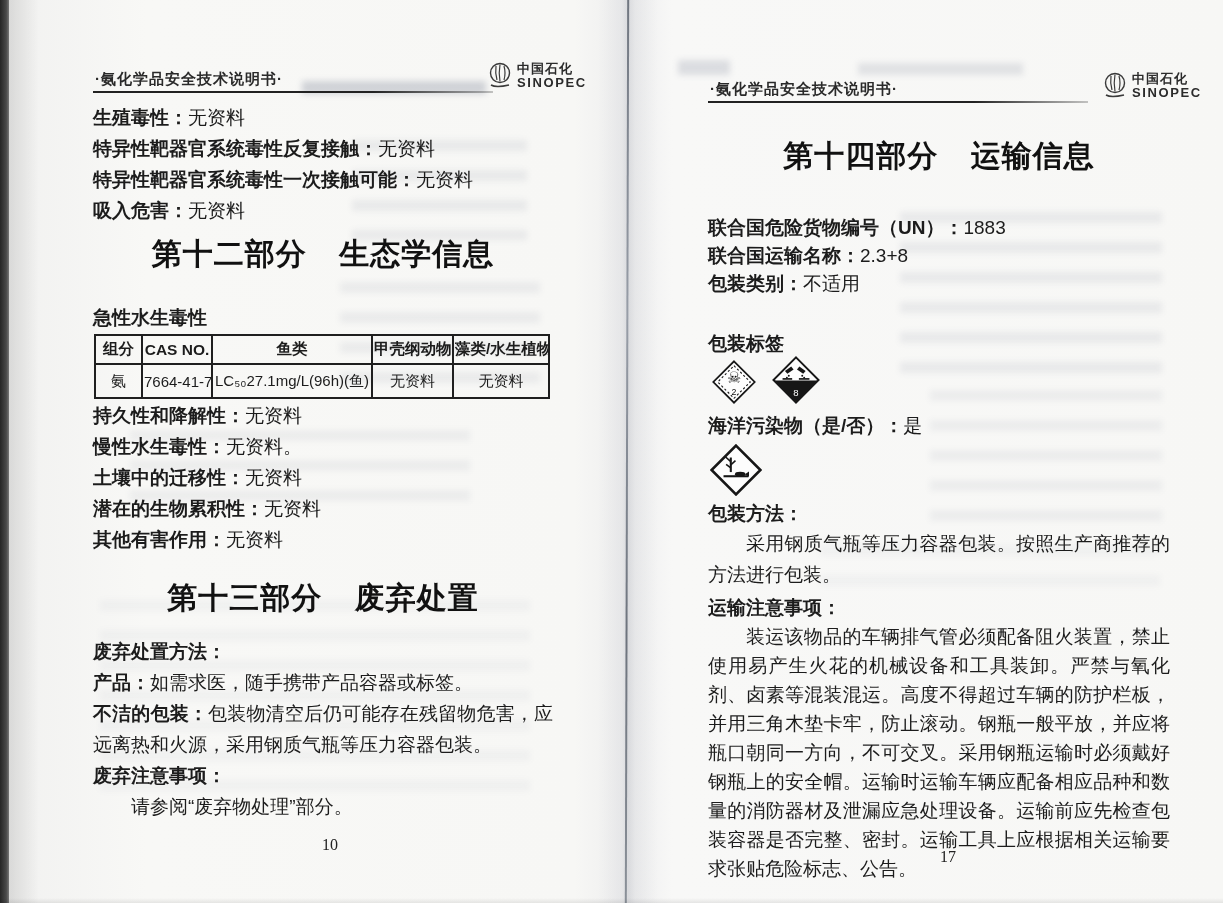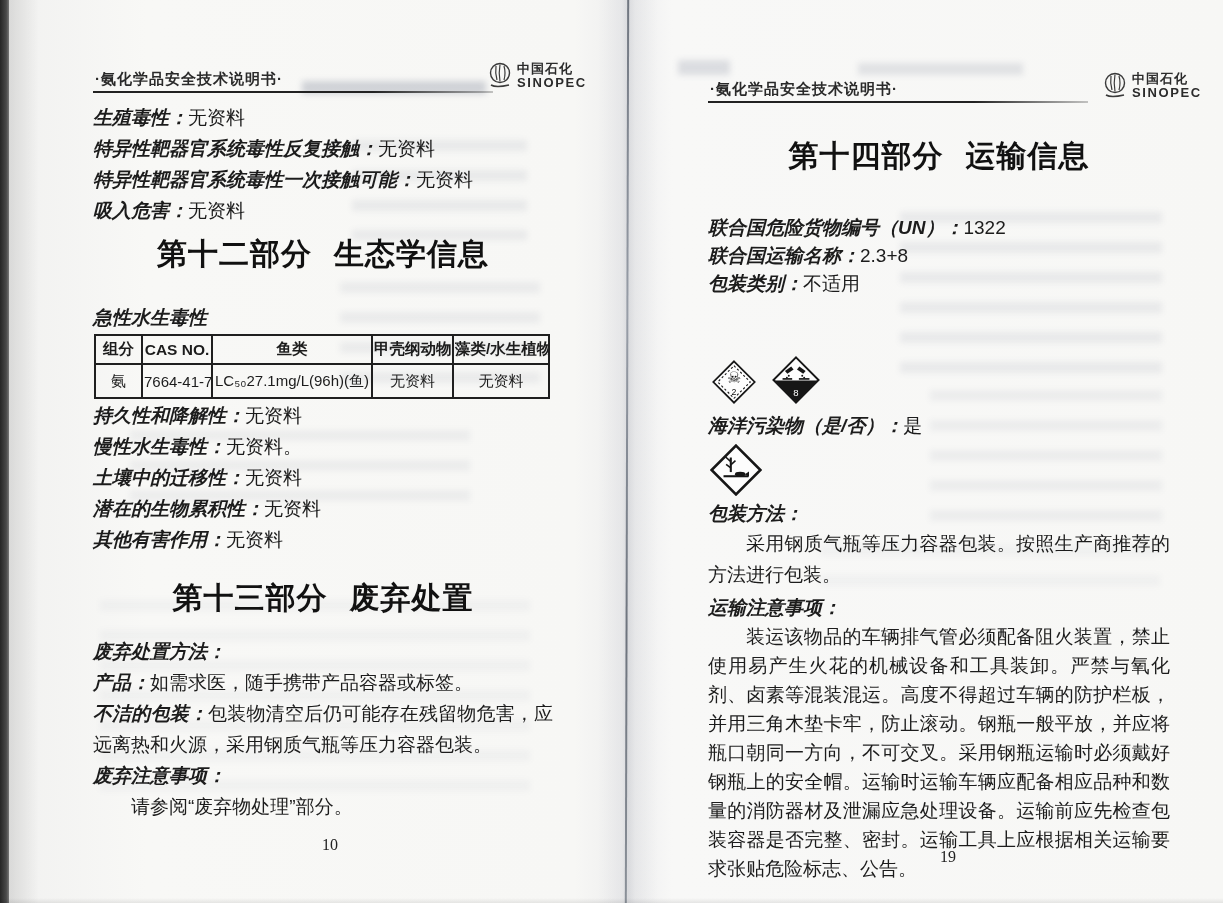--- a/index.html
+++ b/index.html
@@ -31,25 +31,25 @@
   .hdr-rule  { position:absolute; top:31px; left:0; height:2px; background:linear-gradient(90deg,#222 0%,#222 70%,rgba(34,34,34,.25)); }
   .page-left  .hdr-rule { width:400px; }
   .page-right .hdr-rule { width:380px; }
 
   .logo { position:absolute; top:2px; left:394px; display:flex; align-items:center; gap:4px; }
   .logo-txt { display:flex; flex-direction:column; line-height:1.05; }
   .logo-cn { font-size:13px; font-weight:bold; color:#2b2b2b; letter-spacing:1px; }
   .logo-en { font-size:13px; font-weight:bold; color:#2b2b2b; letter-spacing:1.6px; }
 
   .ln { font-size:19px; line-height:31px; }
-  .lbl { font-weight:bold;font-style:italic; }
+  .lbl { font-weight:bold; }
   .val { font-weight:normal; }
 
   .sec-title { position:absolute; width:100%; text-align:center;
-    font-family:Liberation Serif, serif; font-weight:bold; font-size:30px; letter-spacing:1px; word-spacing:.45em; color:#111; }
+    font-family:Liberation Mono, monospace; font-weight:bold; font-size:30px; letter-spacing:1px; word-spacing:.45em; color:#111; }
 
   .abs { position:absolute; left:0; right:0; }
 
   .eco-table { border-collapse:collapse; width:454px; table-layout:fixed; }
   .eco-table th, .eco-table td { border:2px solid #1f1f1f; text-align:center; padding:0 1px; overflow:hidden; white-space:nowrap; }
   .eco-table th { font-size:15.5px; height:29px; font-weight:bold; }
   .eco-table td { font-size:15px; height:34px; font-weight:normal; }
 
   .para { font-size:19px; line-height:31px; text-align:justify; }
   .indent { text-indent:2em; }
@@ -169,25 +169,26 @@
         <span class="logo-txt">
           <span class="logo-cn">中国石化</span>
           <span class="logo-en">SINOPEC</span>
         </span>
       </div>
     </div>
 
     <div class="sec-title" style="top:66px">第十四部分 运输信息</div>
 
     <div class="abs" style="top:144px">
-      <div class="ln" style="line-height:28px"><span class="lbl">联合国危险货物编号（UN）：</span><span class="val">1322</span></div>
+      <div class="ln" style="line-height:28px"><span class="lbl">联合国危险货物编号（UN）：</span><span class="val">1883</span></div>
       <div class="ln" style="line-height:28px"><span class="lbl">联合国运输名称：</span><span class="val">2.3+8</span></div>
       <div class="ln" style="line-height:28px"><span class="lbl">包装类别：</span><span class="val">不适用</span></div>
     </div>
 
+    <div class="abs ln lbl" style="top:258px">包装标签</div>
 
     <div class="diamond-row" style="top:286px;left:4px">
       <svg width="44" height="44" viewBox="0 0 100 100">
         <polygon points="50,3 97,50 50,97 3,50" fill="#fdfdfd" stroke="#161616" stroke-width="4"></polygon>
         <polygon points="50,13 87,50 50,87 13,50" fill="none" stroke="#161616" stroke-width="2.5" stroke-dasharray="5,5"></polygon>
         <text x="50" y="52" font-size="36" text-anchor="middle" fill="#111">☠</text>
         <text x="50" y="80" font-size="20" text-anchor="middle" fill="#111" font-family="Liberation Sans, sans-serif">2</text>
       </svg>
       <svg width="48" height="48" viewBox="0 0 100 100">
         <polygon points="50,3 97,50 50,97 3,50" fill="#fdfdfd" stroke="#161616" stroke-width="4"></polygon>
@@ -217,15 +218,15 @@
       </svg>
     </div>
 
     <div class="abs ln lbl" style="top:428px">包装方法：</div>
     <div class="abs para indent" style="top:458px">采用钢质气瓶等压力容器包装。按照生产商推荐的方法进行包装。</div>
 
     <div class="abs ln lbl" style="top:522px">运输注意事项：</div>
     <div class="abs para indent" style="top:552px;line-height:29px">装运该物品的车辆排气管必须配备阻火装置，禁止使用易产生火花的机械设备和工具装卸。严禁与氧化剂、卤素等混装混运。高度不得超过车辆的防护栏板，并用三角木垫卡牢，防止滚动。钢瓶一般平放，并应将瓶口朝同一方向，不可交叉。采用钢瓶运输时必须戴好钢瓶上的安全帽。运输时运输车辆应配备相应品种和数量的消防器材及泄漏应急处理设备。运输前应先检查包装容器是否完整、密封。运输工具上应根据相关运输要求张贴危险标志、公告。</div>
   </div>
 
-  <div class="pgnum" style="left:940px;top:848px">19</div>
+  <div class="pgnum" style="left:940px;top:848px">17</div>
 
 </div>
 
 </body></html>

